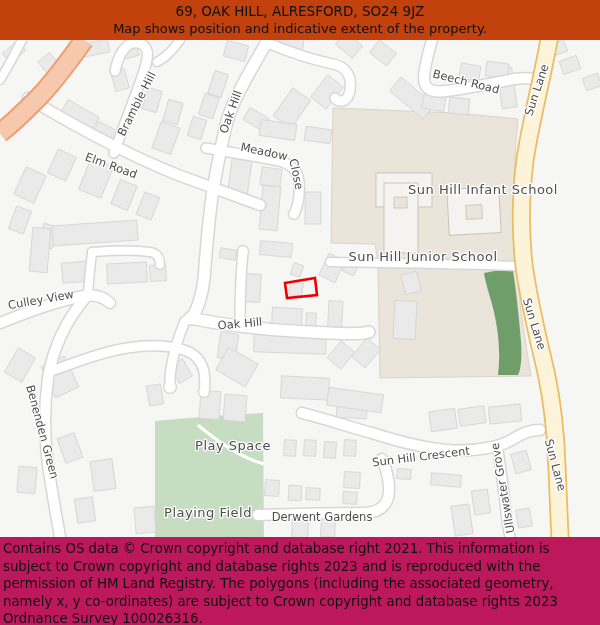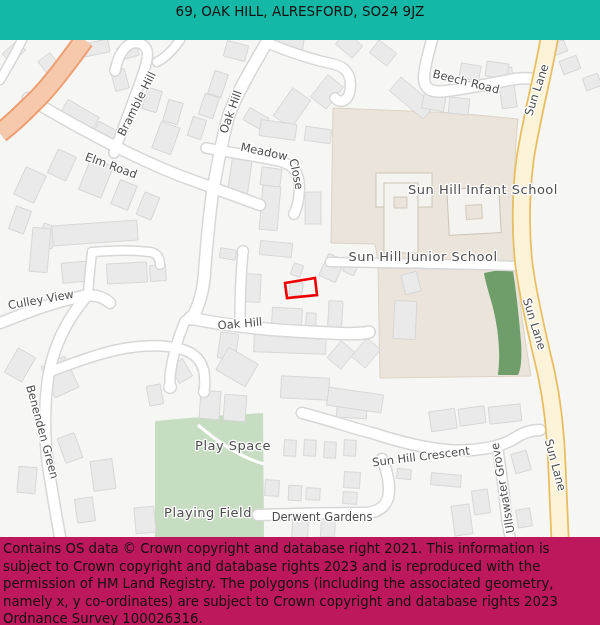--- a/index.html
+++ b/index.html
@@ -1,20 +1,20 @@
 <!DOCTYPE html>
 <html style="--background: #f6f6f4; --road-fill: #ffffff; --road-casing: #d7d7d7; --building-fill: #eaeaea; --building-stroke: #d2d2d2; --school-area: #eae4da; --school-building: #f5f3f0; --green-light: #c7ddc2; --green-dark: #6f9e6b; --primary-road-fill: #fdf3d8; --primary-road-casing: #e9bd62; --secondary-road-fill: #f6c9ac; --secondary-road-casing: #ee9e72; --property-outline: #ee0000; --label: #4d4d4d;"><head>
 <meta charset="utf-8">
 <style>
   html,body{margin:0;padding:0;}
   body{
     width:600px;height:625px;position:relative;background:#ffffff;
     font-family:"DejaVu Sans", sans-serif;overflow:hidden;
   }
-  .header{position:absolute;top:0;left:0;width:600px;height:40px;text-align:center;background:#14b8a6;}
+  .header{position:absolute;top:0;left:0;width:600px;height:40px;text-align:center;background:#c2410c;}
   .title{font-size:13.5px;color:#111;padding-top:3px;}
   .subtitle{font-size:13px;color:#111;padding-top:2px;}
   .map-wrap{position:absolute;top:40px;left:0;width:600px;height:497px;background:var(--background,#f6f6f4);}
   .footer{
     position:absolute;top:537px;left:0;width:600px;height:88px;background:#be185d;
     font-size:13.3px;line-height:1.32;color:#111;box-sizing:border-box;padding:3px 3px 0 3px;
   }
   .road-c{fill:none;stroke:var(--road-casing,#d7d7d7);stroke-linecap:round;stroke-linejoin:round;}
   .road-f{fill:none;stroke:var(--road-fill,#ffffff);stroke-linecap:round;stroke-linejoin:round;}
   .bulb{fill:var(--road-fill,#fff);stroke:var(--road-casing,#d7d7d7);stroke-width:1.4;}
@@ -34,20 +34,21 @@
     fill:var(--label,#4d4d4d);font-size:11.5px;
     paint-order:stroke;stroke:#ffffff;stroke-width:2.6px;stroke-linejoin:round;
   }
   text.lbl-big{font-size:13px;letter-spacing:0.5px;}
 </style>
 </head>
 <body>
 
 <div class="header">
   <div class="title">69, OAK HILL, ALRESFORD, SO24 9JZ</div>
+  <div class="subtitle">Map shows position and indicative extent of the property.</div>
 </div>
 
 <div class="map-wrap">
 <svg width="600" height="497" viewBox="0 0 600 497" xmlns="http://www.w3.org/2000/svg">
 
   <rect x="0" y="0" width="600" height="497" fill="var(--background,#f6f6f4)"></rect>
 
   <path class="parcel" d="M333,68 L456,73 L518,79 C514,120 512,160 516,222 L378,222 L375,204 L331,203 Z"></path>
   <path class="parcel" d="M378,228 L517,228 C519,262 525,300 531,336 L380,338 Z"></path>
 

